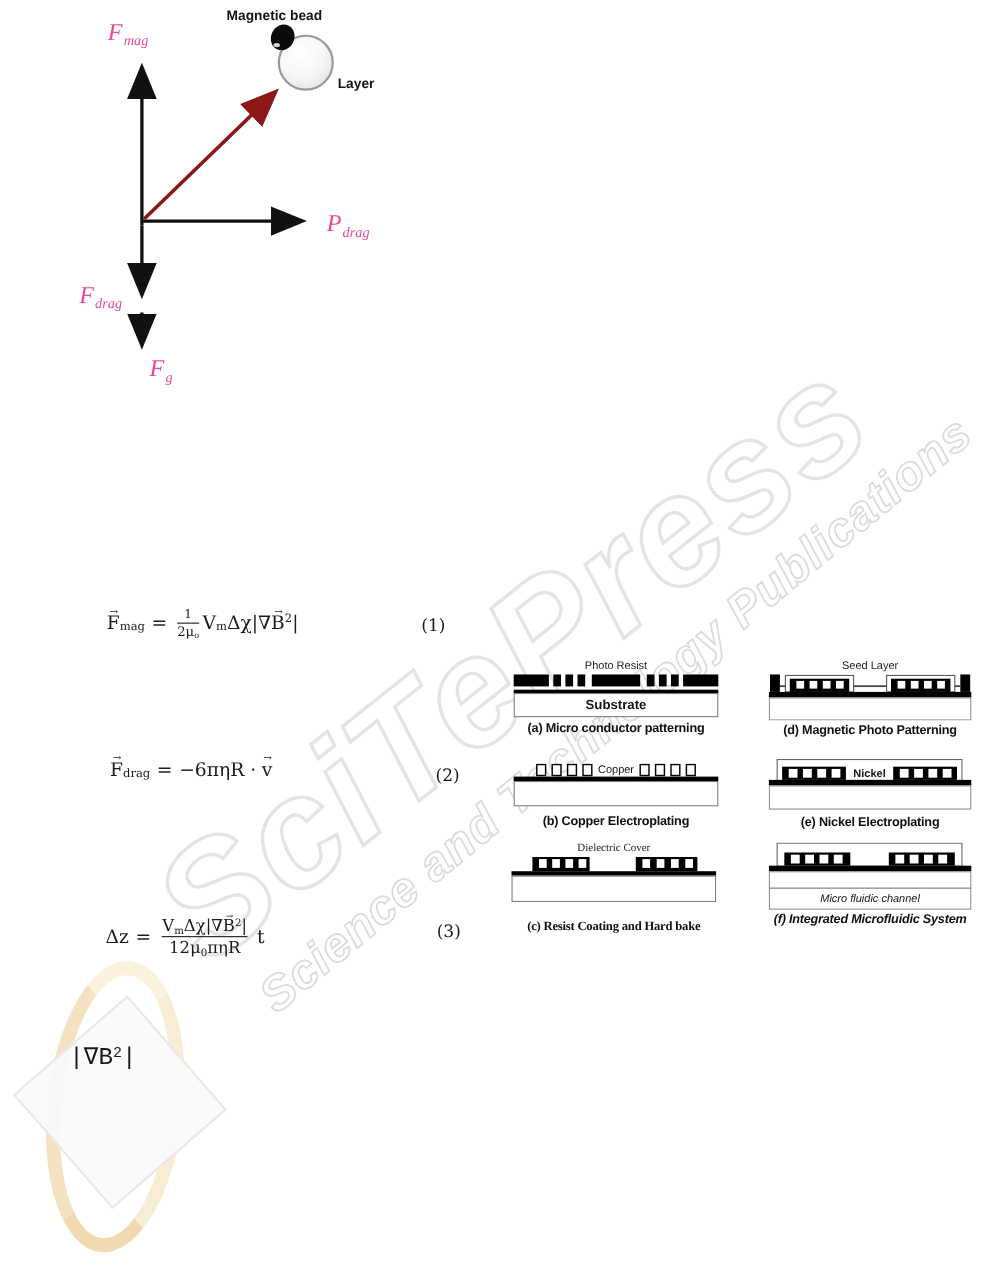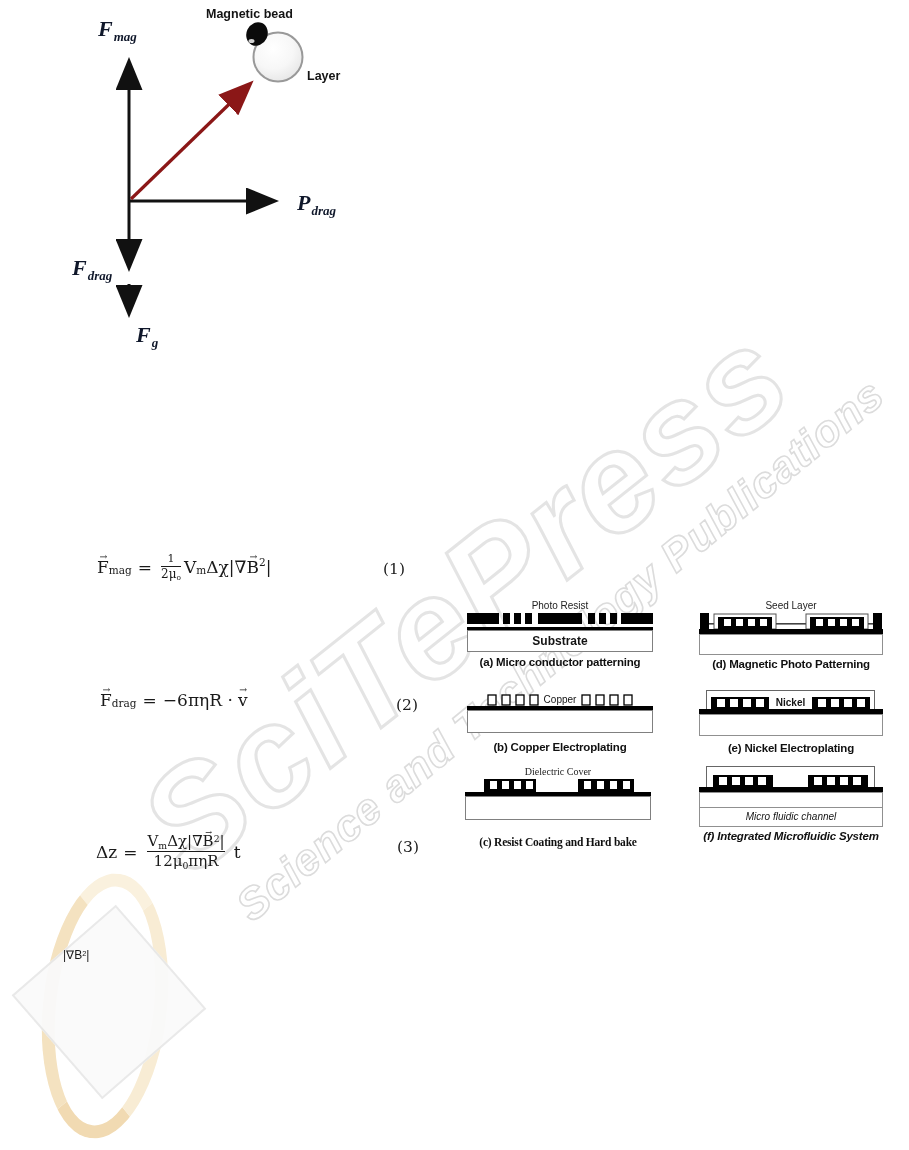--- a/index.html
+++ b/index.html
@@ -15,41 +15,41 @@
       -webkit-text-stroke:1.6px #dcdcdc;transform:rotate(-39.5deg);}
   
   .logo-ellipse{position:absolute;z-index:0;left:43px;top:873px;width:124px;height:266px;
       box-sizing:border-box;border-radius:50%;border:13px solid;
       border-color:#faf1de #f8ecd4 #f1dab2 #f4e2c0;transform:rotate(6deg);}
   .logo-diamond{position:absolute;z-index:0;left:40px;top:933px;width:134px;height:134px;
       background:#fafafa;border:2px solid #e8e8e8;transform:rotate(49deg);opacity:.95;}
   
   #force-fig{position:absolute;left:20px;top:5px;width:340px;height:350px;z-index:1;}
   .flab{position:absolute;z-index:2;font-family:"Liberation Serif",serif;font-style:italic;
-        font-size:22px;font-weight:bold;color:#0f172a;white-space:nowrap;}
+        font-size:22px;font-weight:normal;color:#ec4899;white-space:nowrap;}
   .flab .fsub{font-size:13px;position:relative;top:5px;margin-left:1px;}
   .dlab{position:absolute;z-index:2;font-size:12.5px;font-weight:600;color:#141414;white-space:nowrap;}
   
   .eq{position:absolute;z-index:2;display:flex;align-items:center;
       font-family:"DejaVu Serif","Liberation Serif",serif;font-size:17px;color:#1a1a1a;white-space:nowrap;}
   .eqnum{position:absolute;z-index:2;font-family:"DejaVu Serif","Liberation Serif",serif;
       font-size:15.5px;color:#1a1a1a;}
   .vec{position:relative;display:inline-block;}
   .vec::after{content:"→";position:absolute;left:55%;transform:translateX(-50%);
       top:-0.62em;font-size:0.55em;}
   .ssub{font-size:0.62em;position:relative;top:0.3em;}
   .ssup{font-size:0.62em;position:relative;top:-0.45em;}
   .rel{margin:0 6px;}
   .frac{display:inline-flex;flex-direction:column;align-items:center;line-height:1.05;
       font-size:12px;margin:0 3px;}
   .frac .fbar{display:block;align-self:stretch;border-top:1.2px solid #1a1a1a;margin:1px 0;}
   .frac3{font-size:15px;margin:0 4px;line-height:1.15;}
   .tail{margin-left:5px;}
   #stray-term{position:absolute;left:63px;top:948px;z-index:2;
-      font-family:Liberation Sans, sans-serif;font-size:12px;color:#1a1a1a;}
+      font-family:Liberation Mono, monospace;font-size:22px;color:#1a1a1a;}
   
   .panel{position:absolute;z-index:2;text-align:center;}
   .panel .toplab{font-size:10px;color:#222;margin-bottom:2px;line-height:1.1;}
   .panel .cap{font-size:11.5px;font-weight:bold;color:#101010;letter-spacing:-0.2px;margin-top:3px;line-height:1.15;}
   .panel svg{display:block;}
   .capgap{margin-top:13px !important;}
   svg text{font-family:"Liberation Sans",sans-serif;fill:#141414;}
 </style>
 </head>
 <body>

